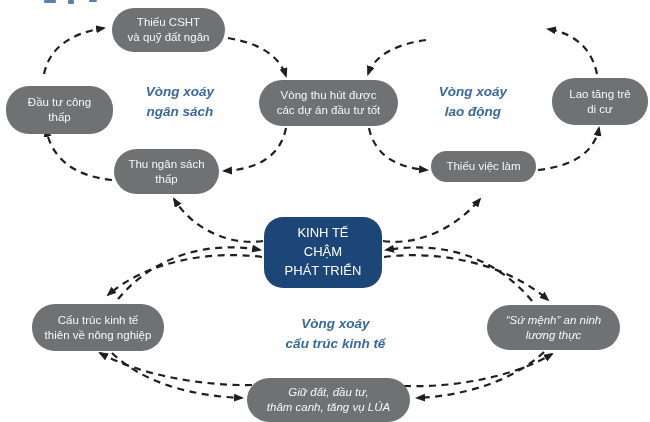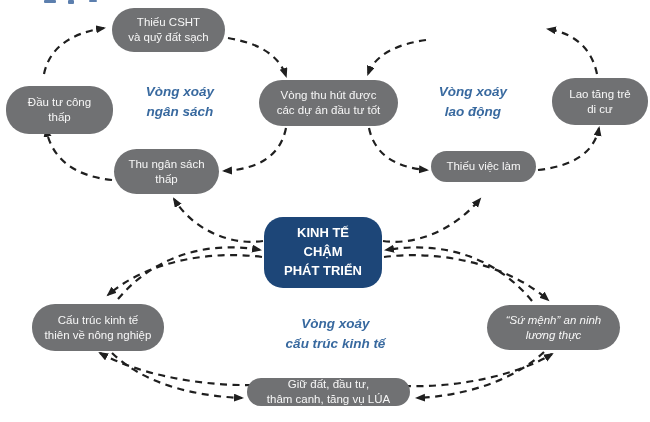--- a/index.html
+++ b/index.html
@@ -18,21 +18,21 @@
   }
   .edges{position:absolute;left:0;top:0;width:650px;height:422px;}
   .edges path{fill:none;stroke:var(--arrow);stroke-width:2.2;stroke-dasharray:7 5.5;}
   .node{
     position:absolute;display:flex;align-items:center;justify-content:center;
     text-align:center;white-space:pre-line;
     background:var(--node-gray);color:var(--node-text);
     border-radius:23px;font-size:11.5px;line-height:1.3;
   }
   .node.hub{
-    background:var(--center-blue);color:#ffffff;font-weight:bold;
+    background:var(--center-blue);color:#ffffff;font-weight:normal;
     font-size:13px;line-height:1.45;border-radius:19px;
   }
   .cycle-label{
     position:absolute;display:flex;align-items:center;justify-content:center;
     text-align:center;white-space:pre-line;color:var(--label-blue);
     font-weight:bold;font-size:13.5px;line-height:1.5;font-style:italic;
   }
   .frag{position:absolute;top:0;background:#5c7fae;border-radius:1px;}
 </style>
 </head>
@@ -64,40 +64,40 @@
       <path d="M252,385 C196,386 136,373 100,353" marker-end="url(#arrowhead)"></path>
       <path d="M404,386 C455,388 516,376 552,354" marker-end="url(#arrowhead)"></path>
       <path d="M544,352 C512,382 462,396 417,398" marker-end="url(#arrowhead)"></path>
     </svg>
 
   <span class="frag" style="left:44px;width:12px;height:3px;"></span>
   <span class="frag" style="left:68px;width:6px;height:4px;"></span>
   <span class="frag" style="left:89px;width:8px;height:2px;"></span>
 
   <div class="node" style="left:112px;top:8px;width:113px;height:44px;">Thiếu CSHT
-và quỹ đất sạch</div>
+và quỹ đất ngân</div>
   <div class="node" style="left:6px;top:86px;width:107px;height:48px;">Đầu tư công
 thấp</div>
   <div class="node" style="left:259px;top:80px;width:139px;height:46px;">Vòng thu hút được
 các dự án đầu tư tốt</div>
   <div class="node" style="left:552px;top:78px;width:96px;height:47px;">Lao tăng trẻ
 di cư</div>
   <div class="node" style="left:114px;top:149px;width:105px;height:45px;">Thu ngân sách
 thấp</div>
   <div class="node" style="left:431px;top:151px;width:105px;height:31px;">Thiếu việc làm</div>
 
   <div class="node hub" style="left:264px;top:217px;width:118px;height:71px;">KINH TẾ
 CHẬM
 PHÁT TRIỂN</div>
 
   <div class="node" style="left:32px;top:304px;width:132px;height:47px;">Cấu trúc kinh tế
 thiên về nông nghiệp</div>
   <div class="node" style="left:487px;top:305px;width:133px;height:45px;font-style:italic;">“Sứ mệnh” an ninh
 lương thực</div>
-  <div class="node" style="left:247px;top:378px;width:163px;height:28px;">Giữ đất, đầu tư,
+  <div class="node" style="left:247px;top:378px;width:163px;height:44px;font-style:italic;">Giữ đất, đầu tư,
 thâm canh, tăng vụ LÚA</div>
 
   <div class="cycle-label" style="left:130px;top:84px;width:100px;height:36px;">Vòng xoáy
 ngân sách</div>
   <div class="cycle-label" style="left:423px;top:84px;width:100px;height:36px;">Vòng xoáy
 lao động</div>
   <div class="cycle-label" style="left:275px;top:315px;width:121px;height:38px;">Vòng xoáy
 cấu trúc kinh tế</div>
 
 </div>

